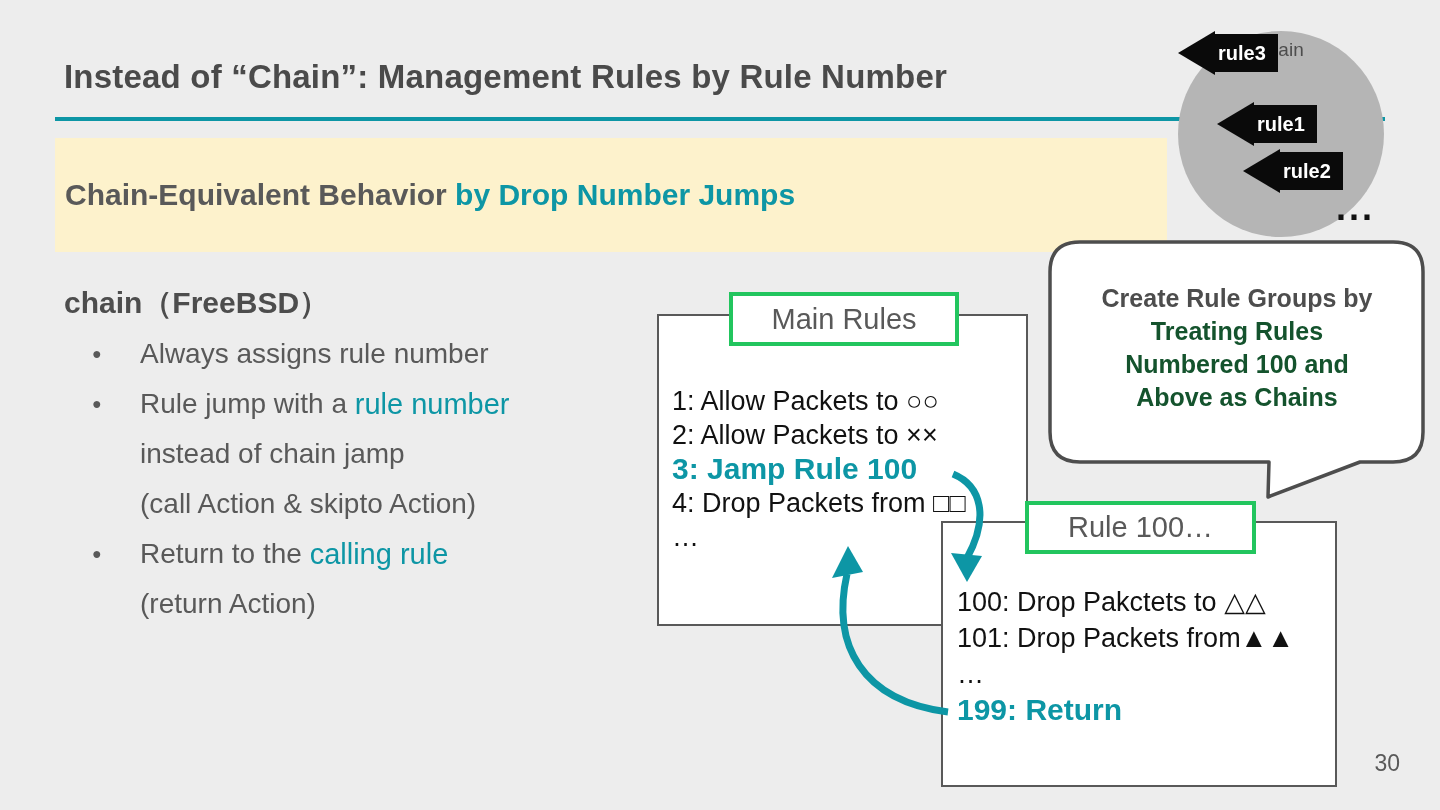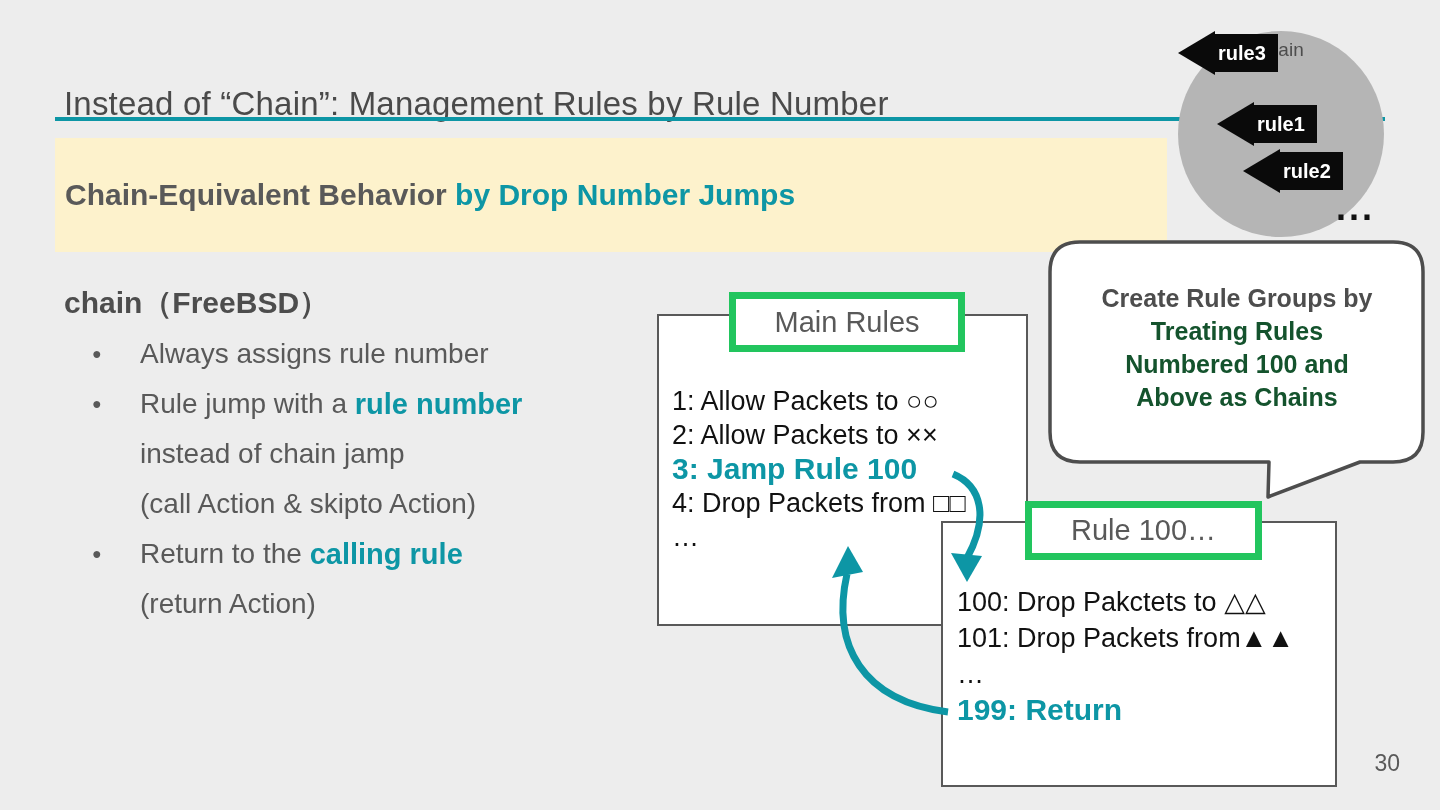--- a/index.html
+++ b/index.html
@@ -4,21 +4,21 @@
 <style>
   html,body{margin:0;padding:0;}
   body{background:#888;font-family:"Liberation Sans",sans-serif;}
   .slide{
     position:relative;width:1440px;height:810px;background:#ededed;
     overflow:hidden;font-family:"Liberation Sans",sans-serif;
   }
   
   .title{
     position:absolute;left:64px;top:58px;width:1120px;
-    font-size:33px;font-weight:normal;color:#4a4a4a;letter-spacing:.2px;margin-top:27px;
+    font-size:33px;font-weight:bold;color:#4a4a4a;letter-spacing:.2px;
   }
   .divider{
     position:absolute;left:55px;top:117px;width:1330px;height:4px;
     background:#0d96a5;z-index:1;
   }
   
   .banner{
     position:absolute;left:55px;top:138px;width:1112px;height:114px;
     background:#fdf2cc;display:flex;align-items:center;z-index:2;
   }
@@ -57,28 +57,28 @@
   }
   .bullet-list{position:absolute;left:64px;top:329px;width:580px;}
   .bullet-line{
     position:relative;height:50px;display:flex;align-items:center;
     font-size:28px;color:#595959;padding-left:76px;
   }
   .bullet-line .bullet{
     position:absolute;left:28px;top:50%;transform:translateY(-50%);
     font-size:16px;color:#595959;
   }
-  .bullet-line .em{color:#0d96a5;font-weight:bold;font-size:29px;white-space:pre;}
+  .bullet-line .em{color:#0d96a5;font-weight:normal;font-size:29px;white-space:pre;}
   .bullet-line span{white-space:pre;}
   
   .rule-box{position:absolute;background:#fff;border:2px solid #595959;}
   .box-main{left:657px;top:314px;width:367px;height:308px;z-index:2;}
   .box-100{left:941px;top:521px;width:392px;height:262px;z-index:3;}
   .box-header{
-    position:absolute;background:#fff;border:7px solid #22c55e;z-index:4;
+    position:absolute;background:#fff;border:4px solid #22c55e;z-index:4;
     display:flex;align-items:center;justify-content:center;
     font-size:29px;color:#595959;
   }
   .header-main{left:729px;top:292px;width:222px;height:46px;}
   .header-100{left:1025px;top:501px;width:223px;height:45px;}
   .rule-lines{position:absolute;}
   .lines-main{left:672px;top:384px;z-index:3;}
   .lines-100{left:957px;top:584px;z-index:4;}
   .rule-line{height:34px;line-height:34px;font-size:27px;color:#111;white-space:pre;}
   .lines-100 .rule-line{height:36px;line-height:36px;}

